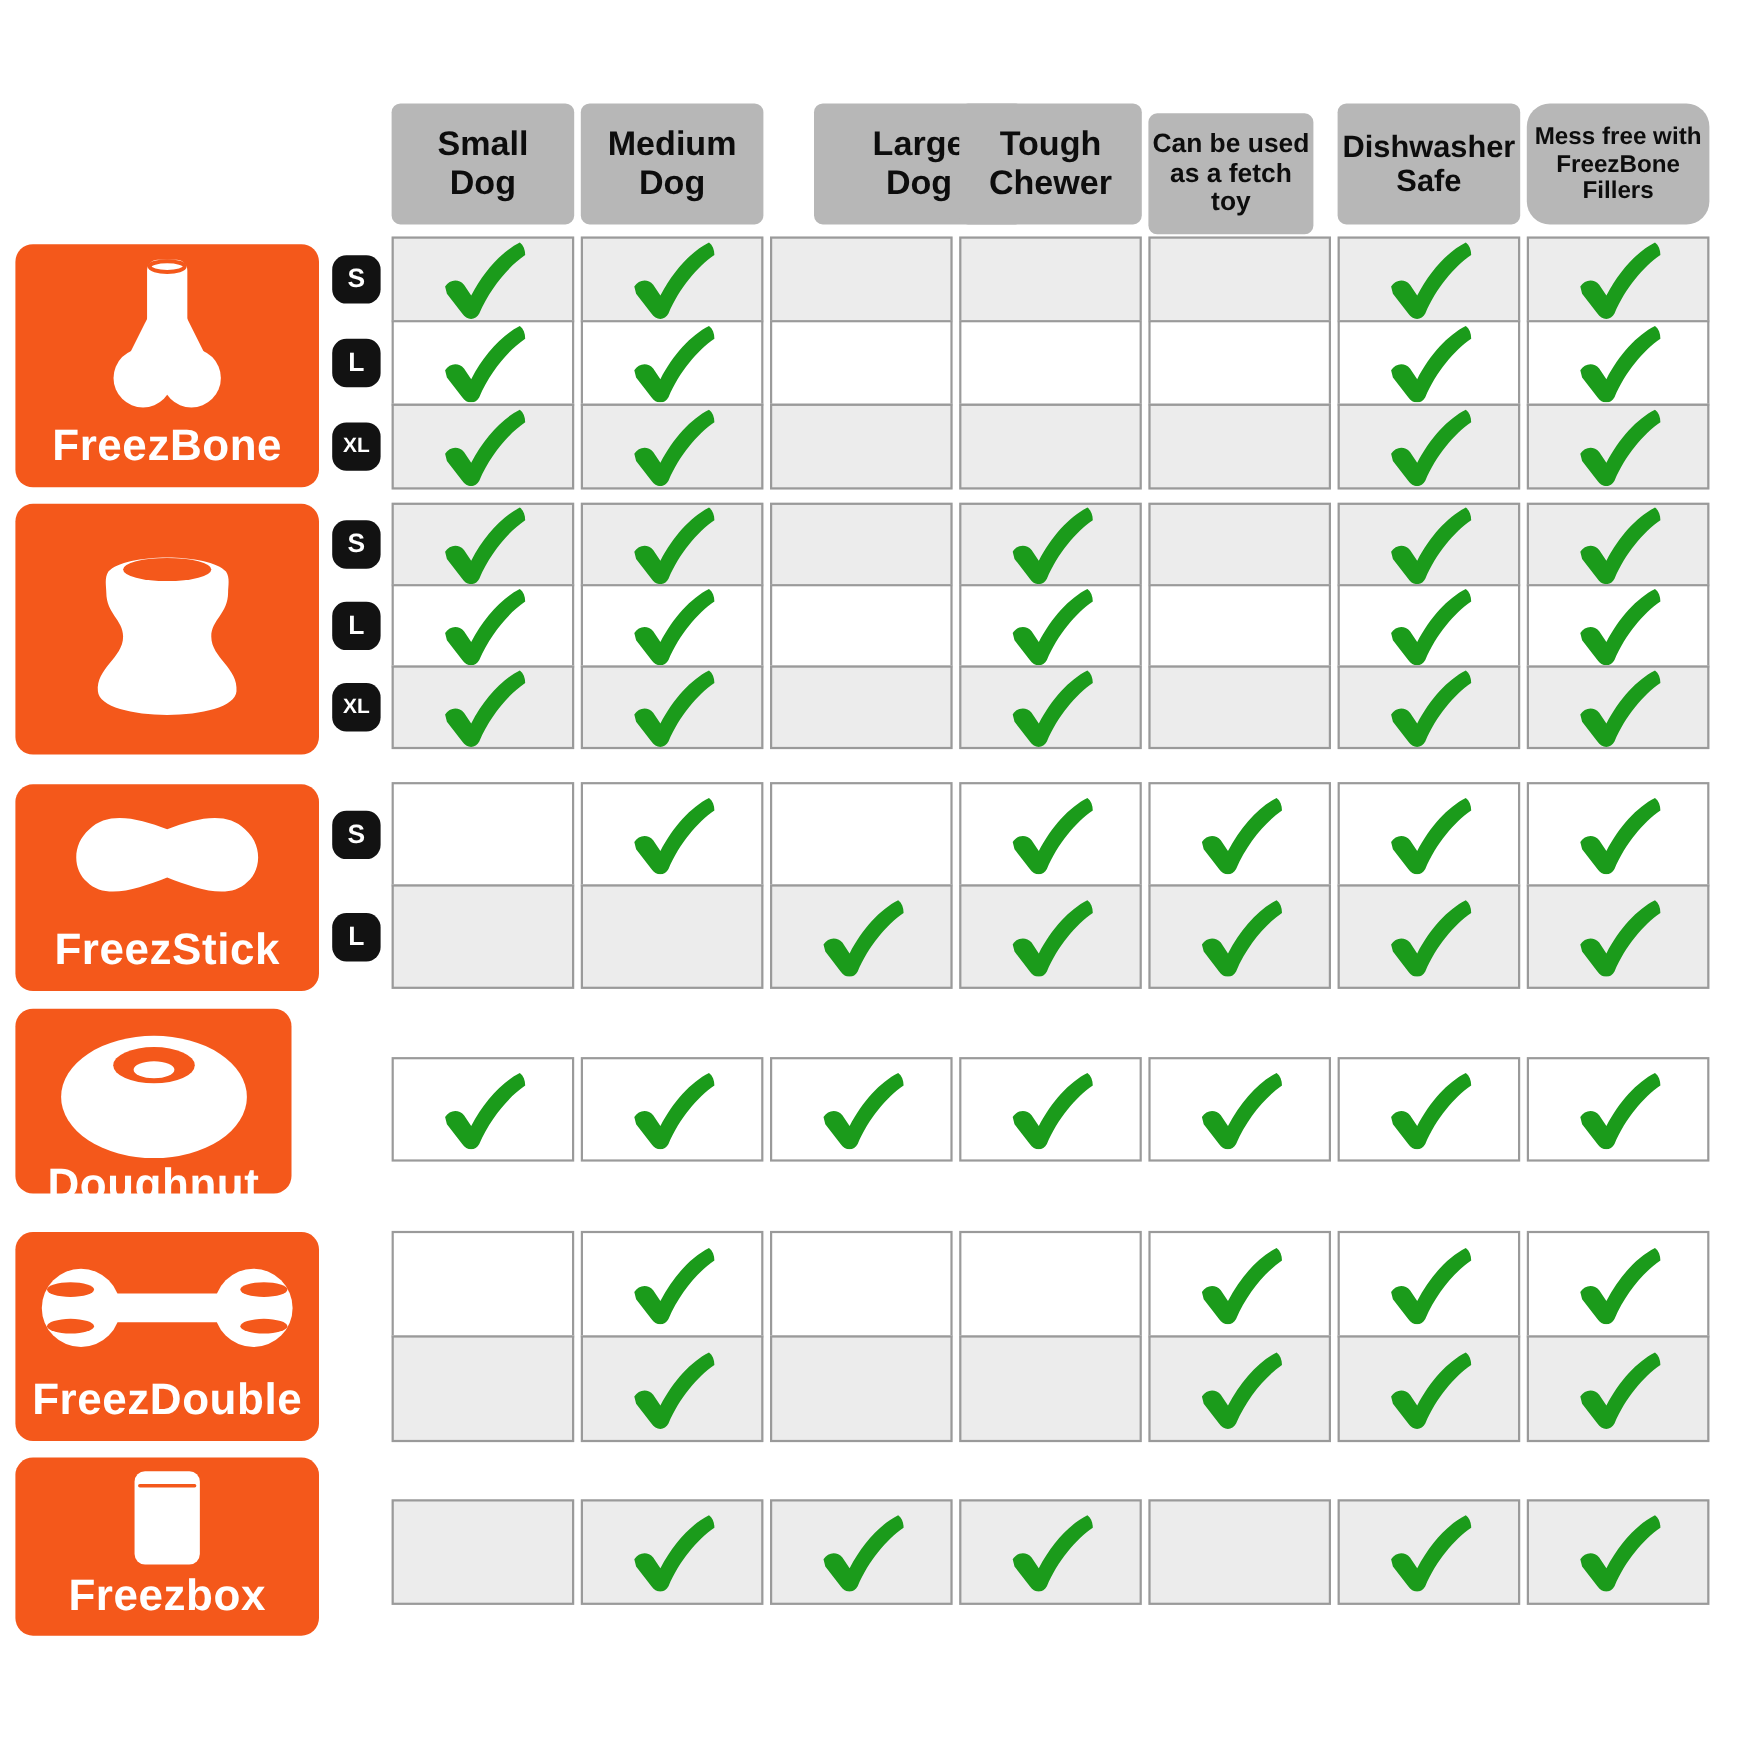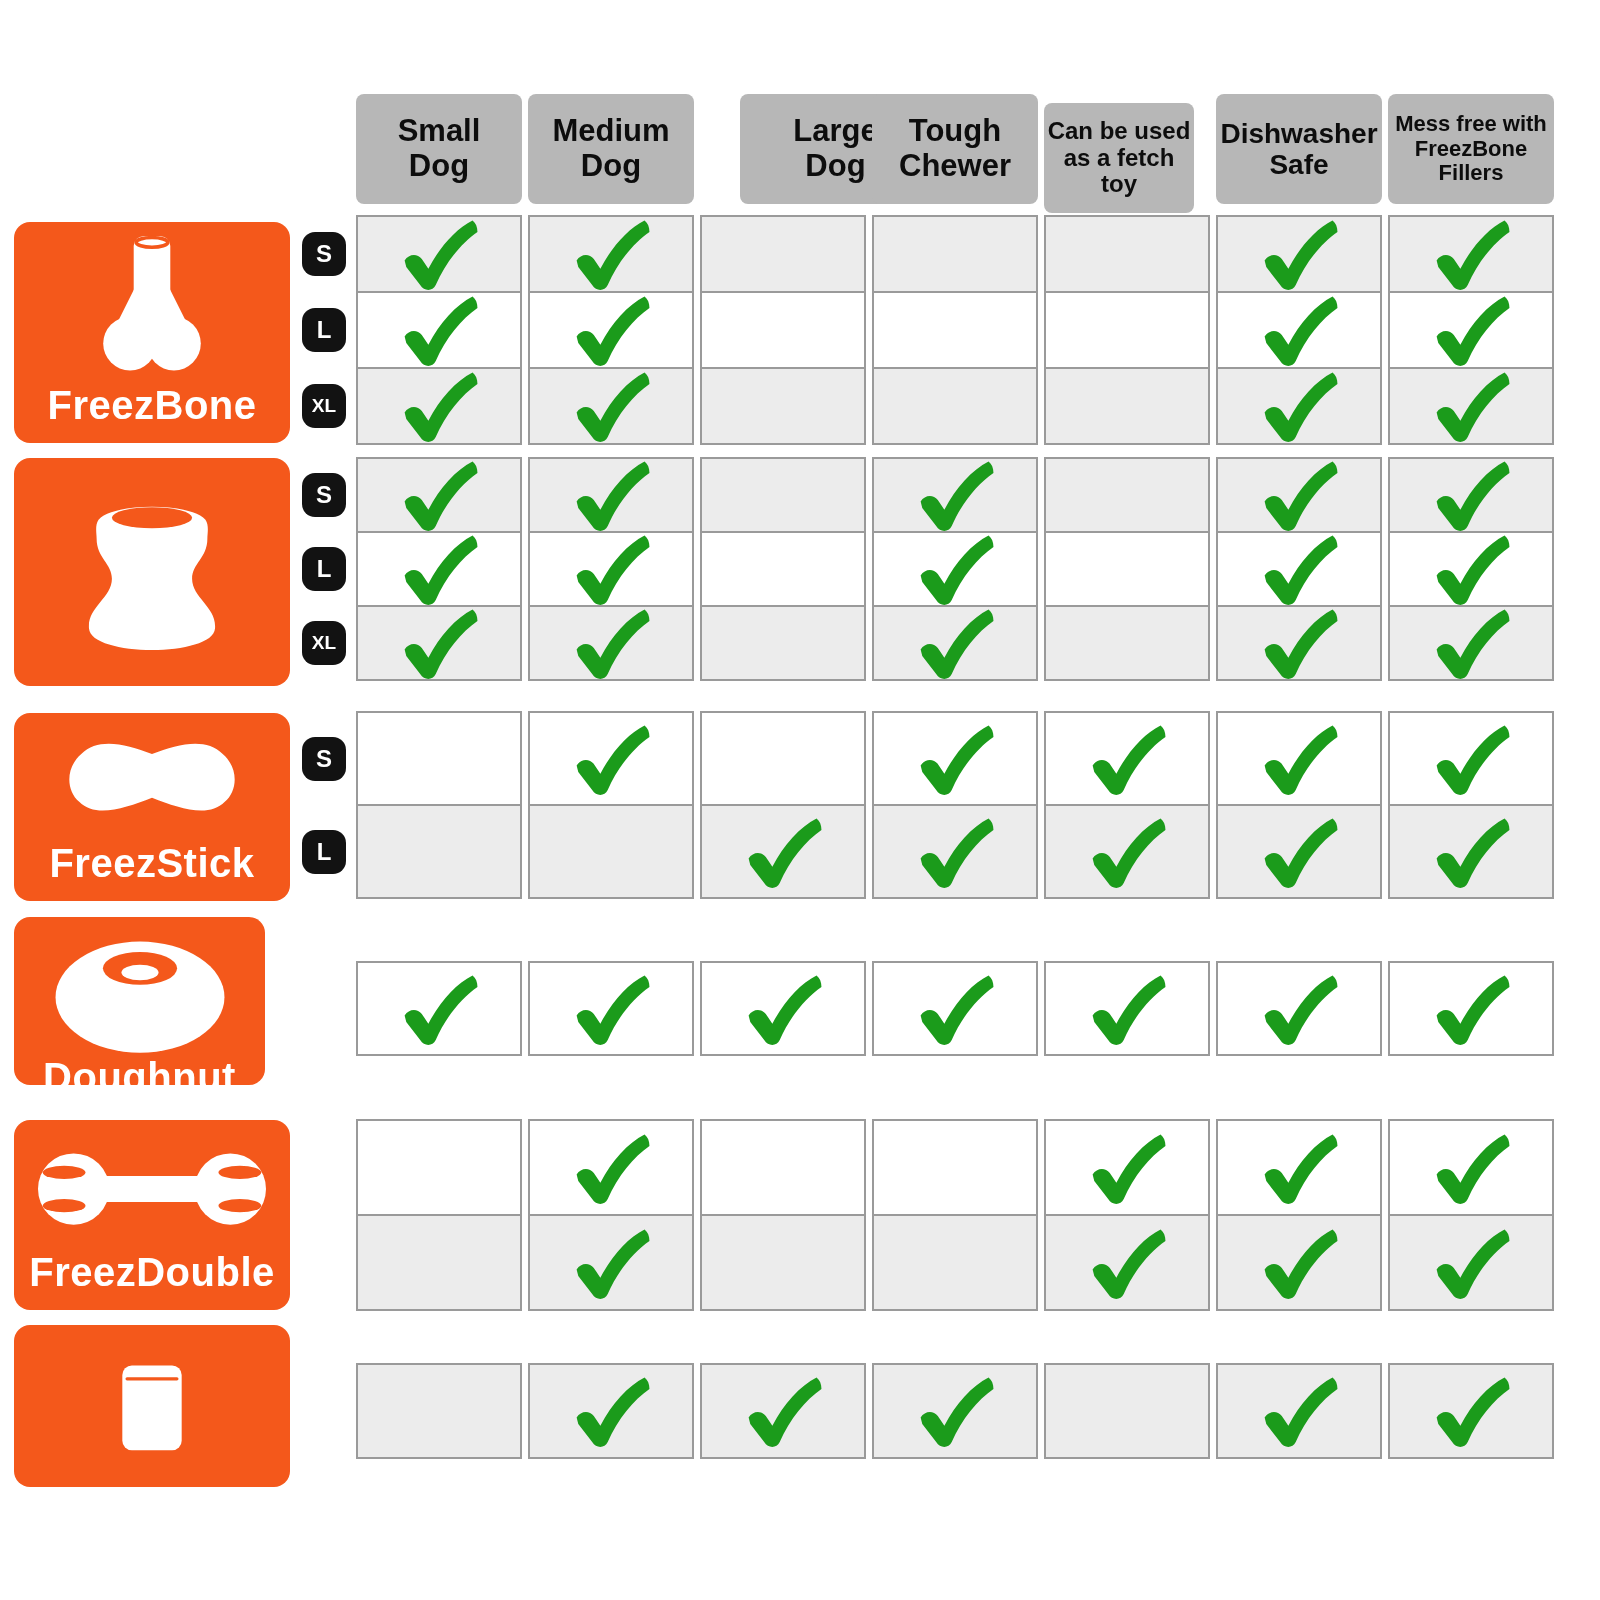--- a/index.html
+++ b/index.html
@@ -6,21 +6,21 @@
   body{font-family:"Liberation Sans","DejaVu Sans",sans-serif;}
   #stage{position:relative;width:1600px;height:1600px;background:#ffffff;overflow:hidden;}
 
   .col-header{
     position:absolute;background:var(--hgray);border-radius:8px;
     display:flex;align-items:center;justify-content:center;text-align:center;
     font-weight:bold;color:#0d0d0d;font-size:31px;line-height:1.12;white-space:pre-line;
   }
   .col-header.col-4{font-size:24px;}
   .col-header.col-5{font-size:28px;}
-  .col-header.col-6{font-size:22px;}
+  .col-header.col-6{font-size:22px;border-radius:21px;}
 
   .tile{
     position:absolute;background:var(--orange);border-radius:16px;
     display:flex;flex-direction:column;align-items:center;
   }
   .icon-wrap{flex:1;width:100%;display:flex;align-items:center;justify-content:center;padding-top:6px;}
   .tile-label{font-weight:bold;color:#ffffff;font-size:40px;line-height:1;padding-bottom:18px;letter-spacing:0.5px;}
 
   .size-badge{
     position:absolute;background:var(--badge);color:#fff;border-radius:13px;
@@ -420,20 +420,21 @@
         </div>
       </div>
       <div>
         <div class="tile" style="left: 14px; top: 1325px; width: 276px; height: 162px;">
           <div class="icon-wrap">
             <svg width="106" height="100" viewBox="0 0 100 94">
    <rect x="22" y="6" width="56" height="80" rx="9" fill="#fff"></rect>
    <rect x="25" y="17" width="50" height="3" rx="1.5" fill="var(--orange)"></rect>
  </svg>
           </div>
+          <div class="tile-label">Freezbox</div>
         </div>
         <div class="cell shade" style="left: 356px; top: 1363px; width: 166px; height: 96px;"></div>
         <div class="cell shade" style="left: 528px; top: 1363px; width: 166px; height: 96px;">
           <svg class="check" viewBox="0 0 100 88">
             <use href="#checkpath"></use>
           </svg>
         </div>
         <div class="cell shade" style="left: 700px; top: 1363px; width: 166px; height: 96px;">
           <svg class="check" viewBox="0 0 100 88">
             <use href="#checkpath"></use>

